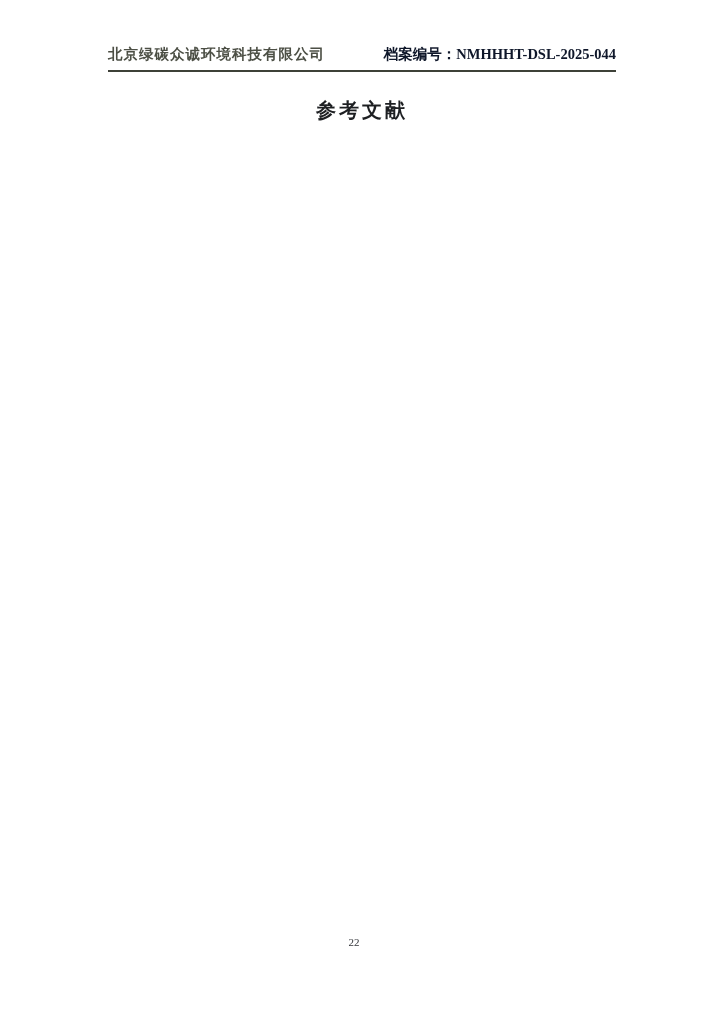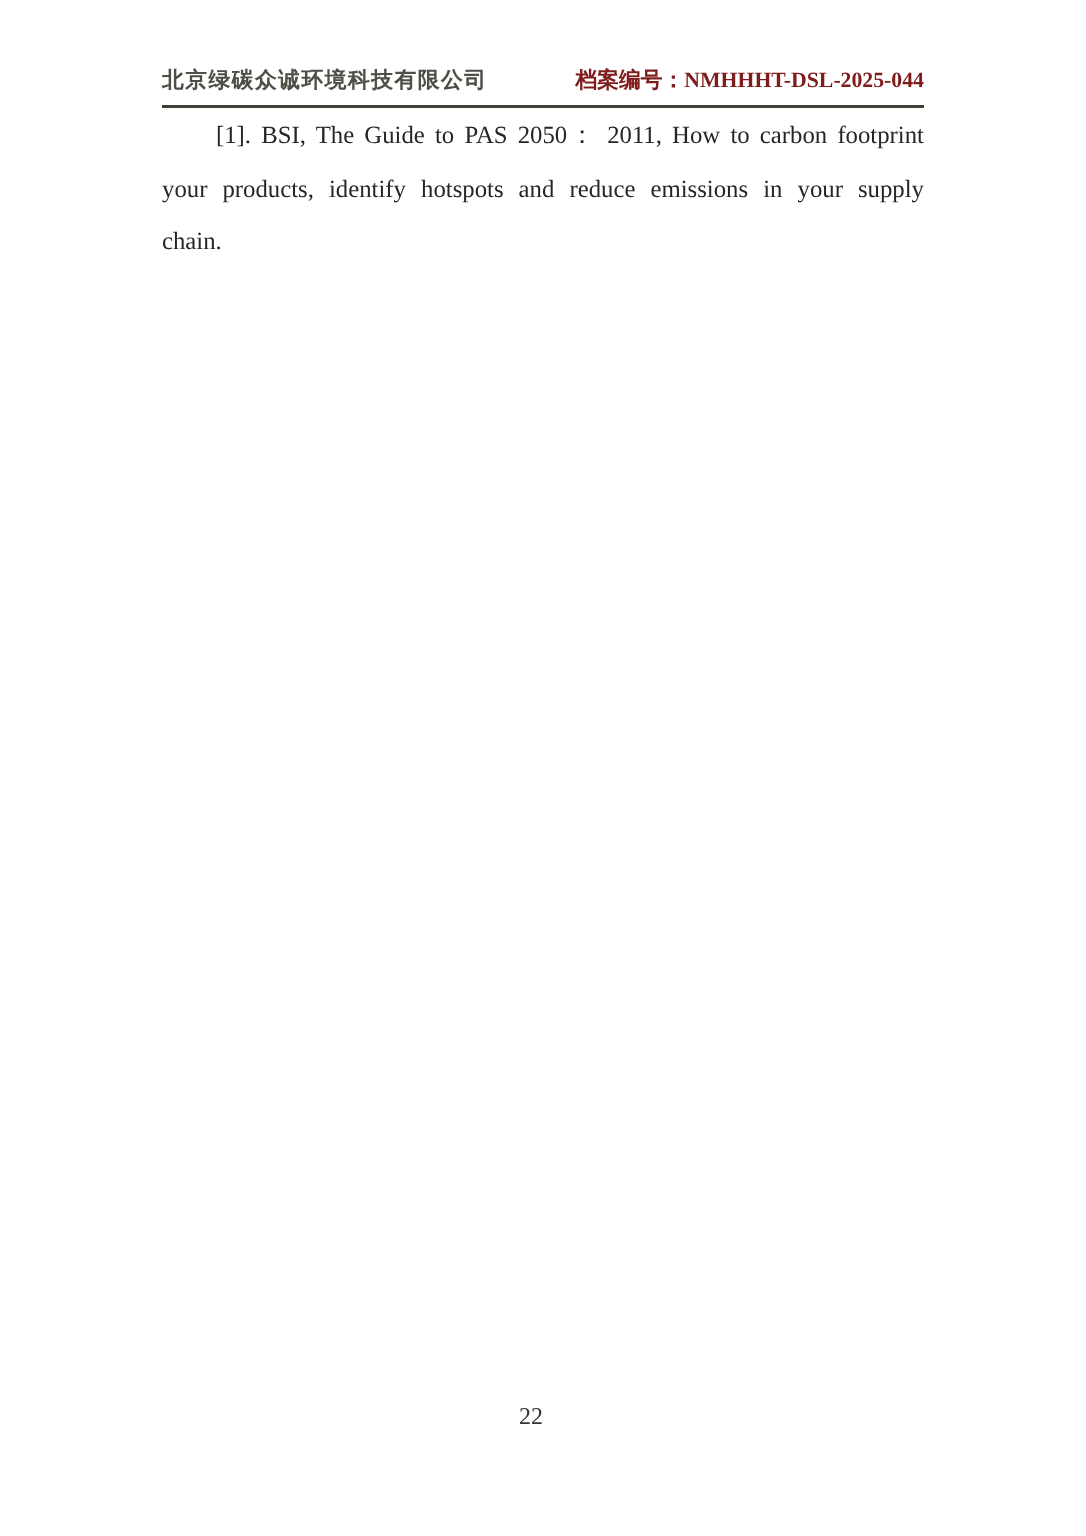--- a/index.html
+++ b/index.html
@@ -24,21 +24,21 @@
     line-height:20px;
     padding-bottom:6px;
     border-bottom:2px solid #3e4138;
   }
   .company{
     color:#4c4f45;
     letter-spacing:1px;
     font-weight:bold;
   }
   .docno{
-    color:#7f1d1d;
+    color:#0f172a;
     font-weight:bold;
     white-space:nowrap;
     font-family:Liberation Serif, serif;
   }
   .docno .val{font-weight:bold;}
   .doc-title{
     margin:25px 0 13px 0;
     text-align:center;
     font-size:20px;
     font-weight:bold;
@@ -53,36 +53,36 @@
     text-align-last:left;
     text-indent:36px;
     word-spacing:1px;
     color:#24262a;
   }
   .page-number{
     position:absolute;
     left:0;right:16px;
     top:936px;
     text-align:center;
-    font-size:16px;
+    font-size:11px;
     color:#33353a;
   }
 </style>
 </head>
 <body>
 
 <div class="page">
   <div class="content">
 
     <div class="doc-header">
       <span class="company">北京绿碳众诚环境科技有限公司</span>
       <span class="docno"><span>档案编号：</span><span class="val">NMHHHT-DSL-2025-044</span></span>
     </div>
 
+    <h1 class="doc-title">参考文献</h1>
 
     <div class="refs">
-      <p>[1]. BSI, The Guide to PAS 2050： 2011, How to carbon footprint your products, identify hotspots and reduce emissions in your supply chain.</p>
     </div>
 
   </div>
 
   <div class="page-number">22</div>
 </div>
 
 </body></html>

